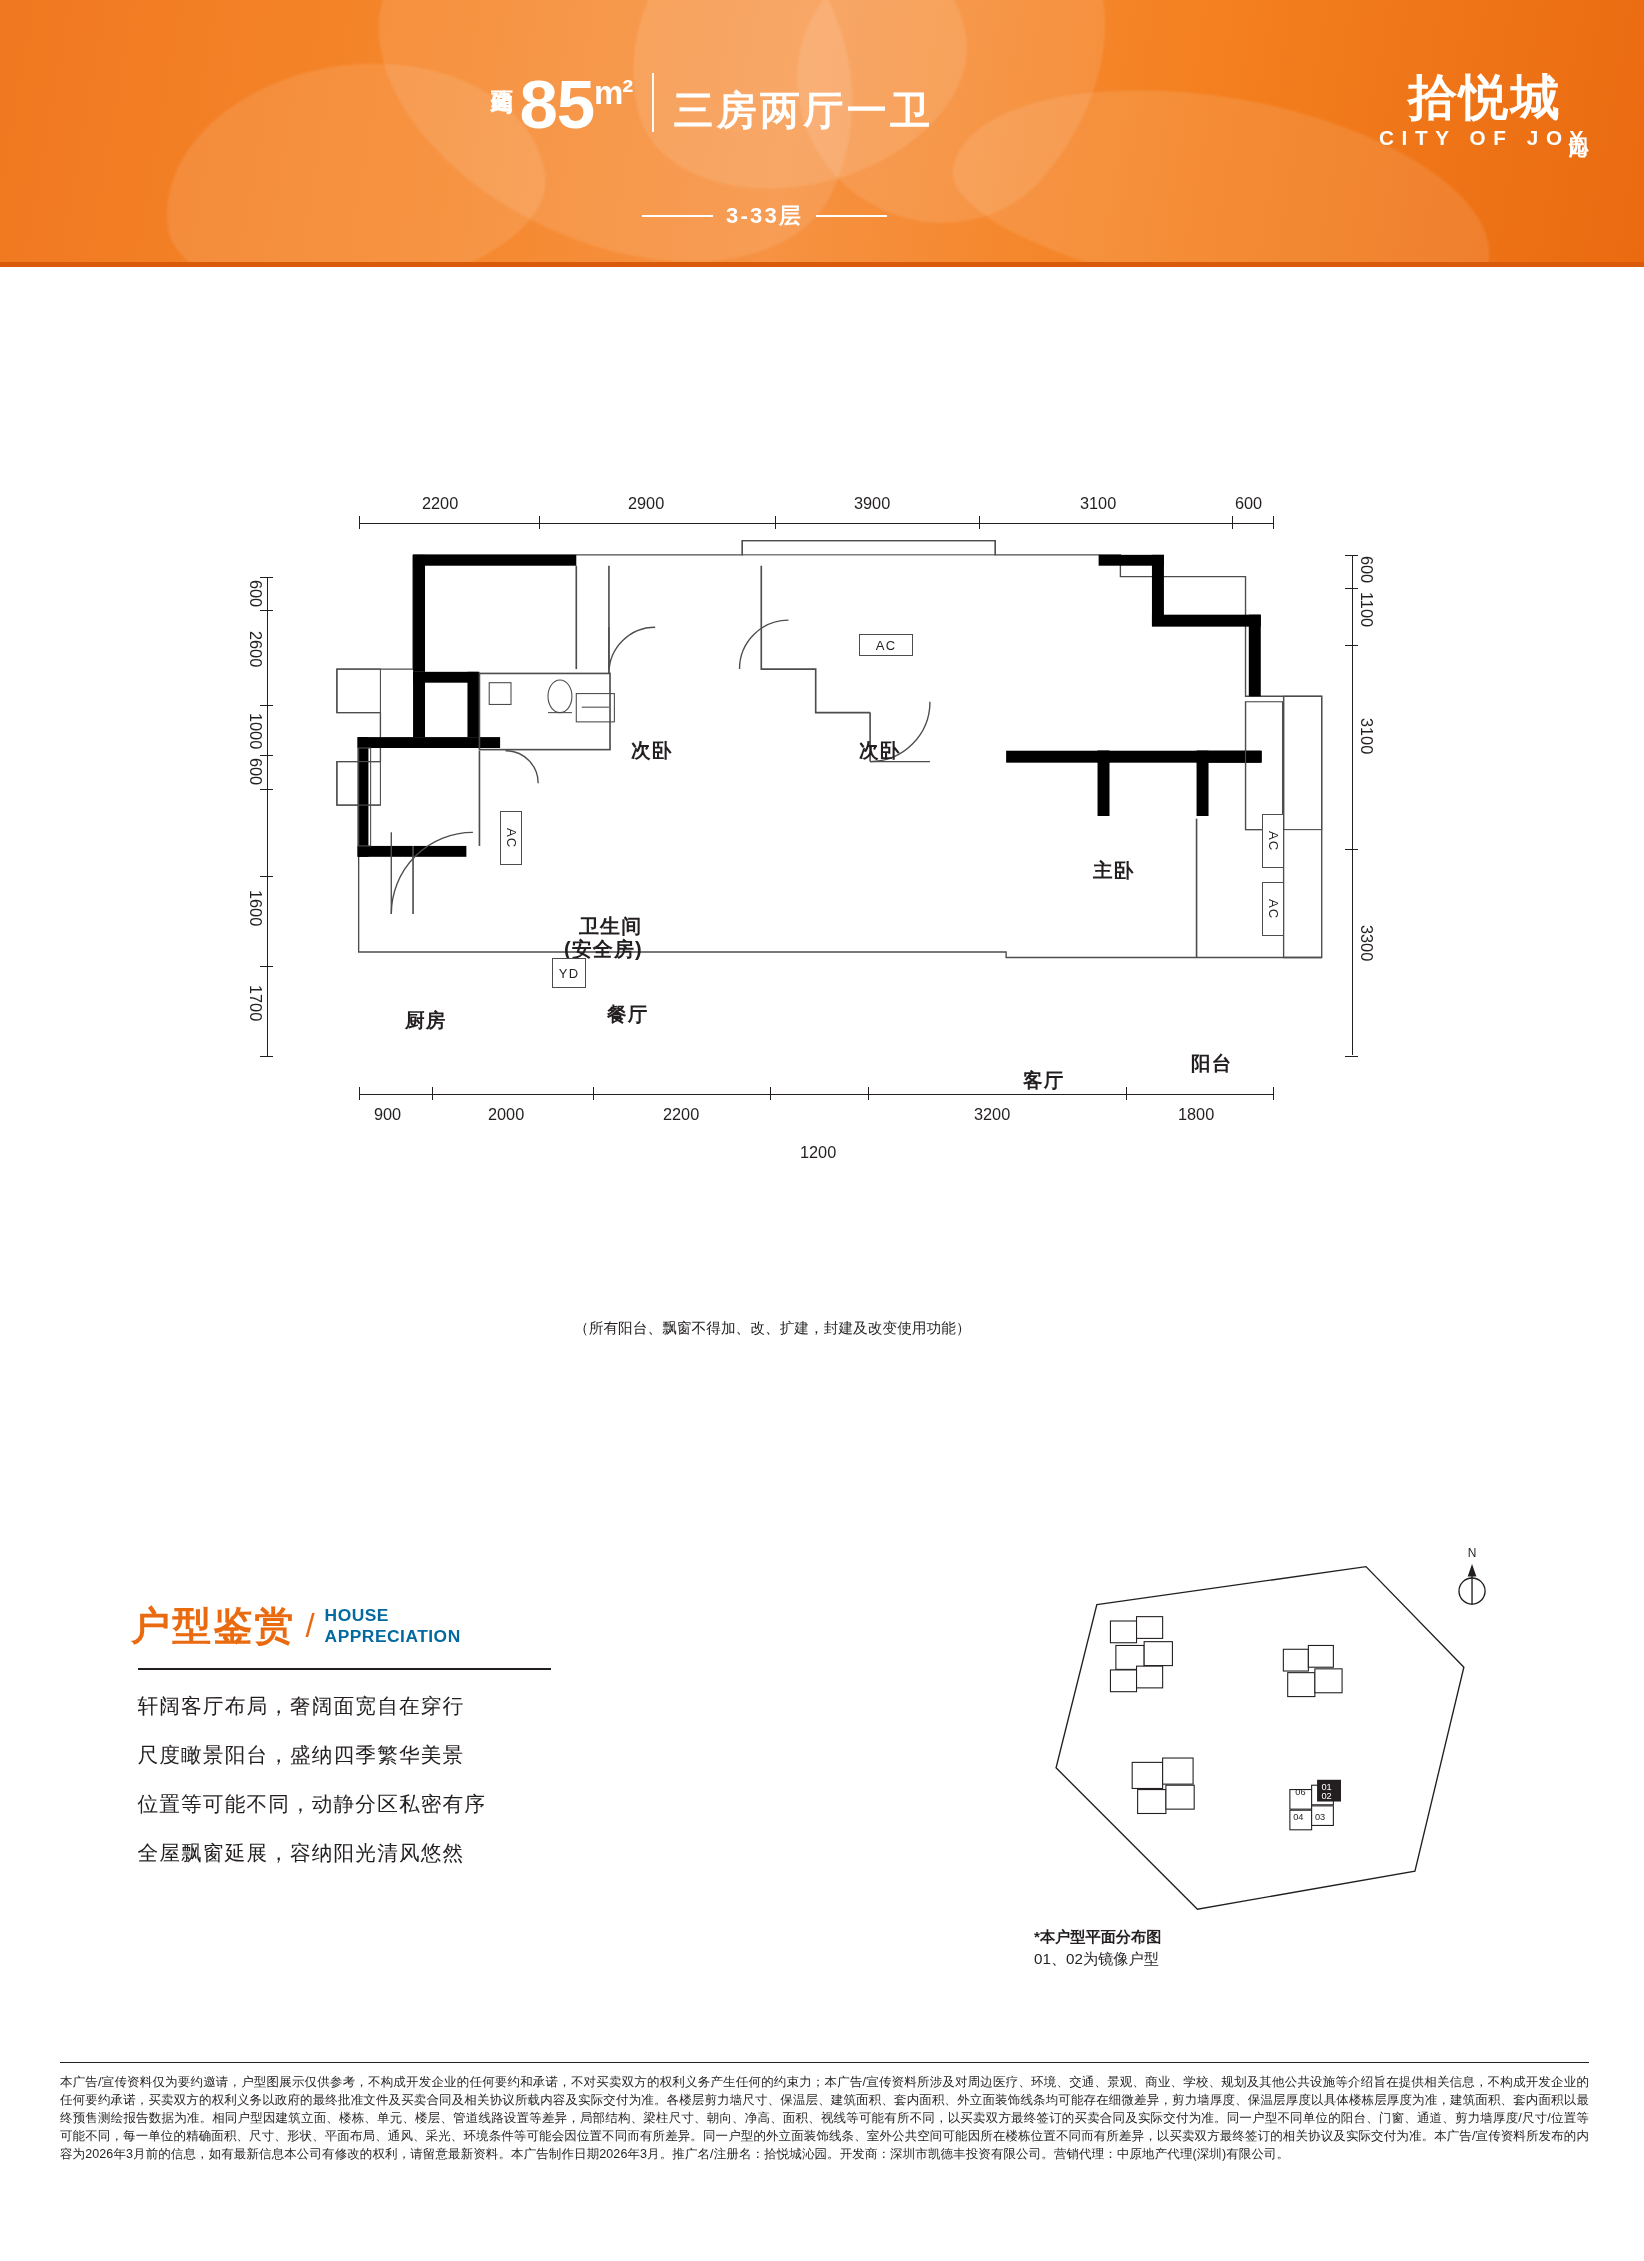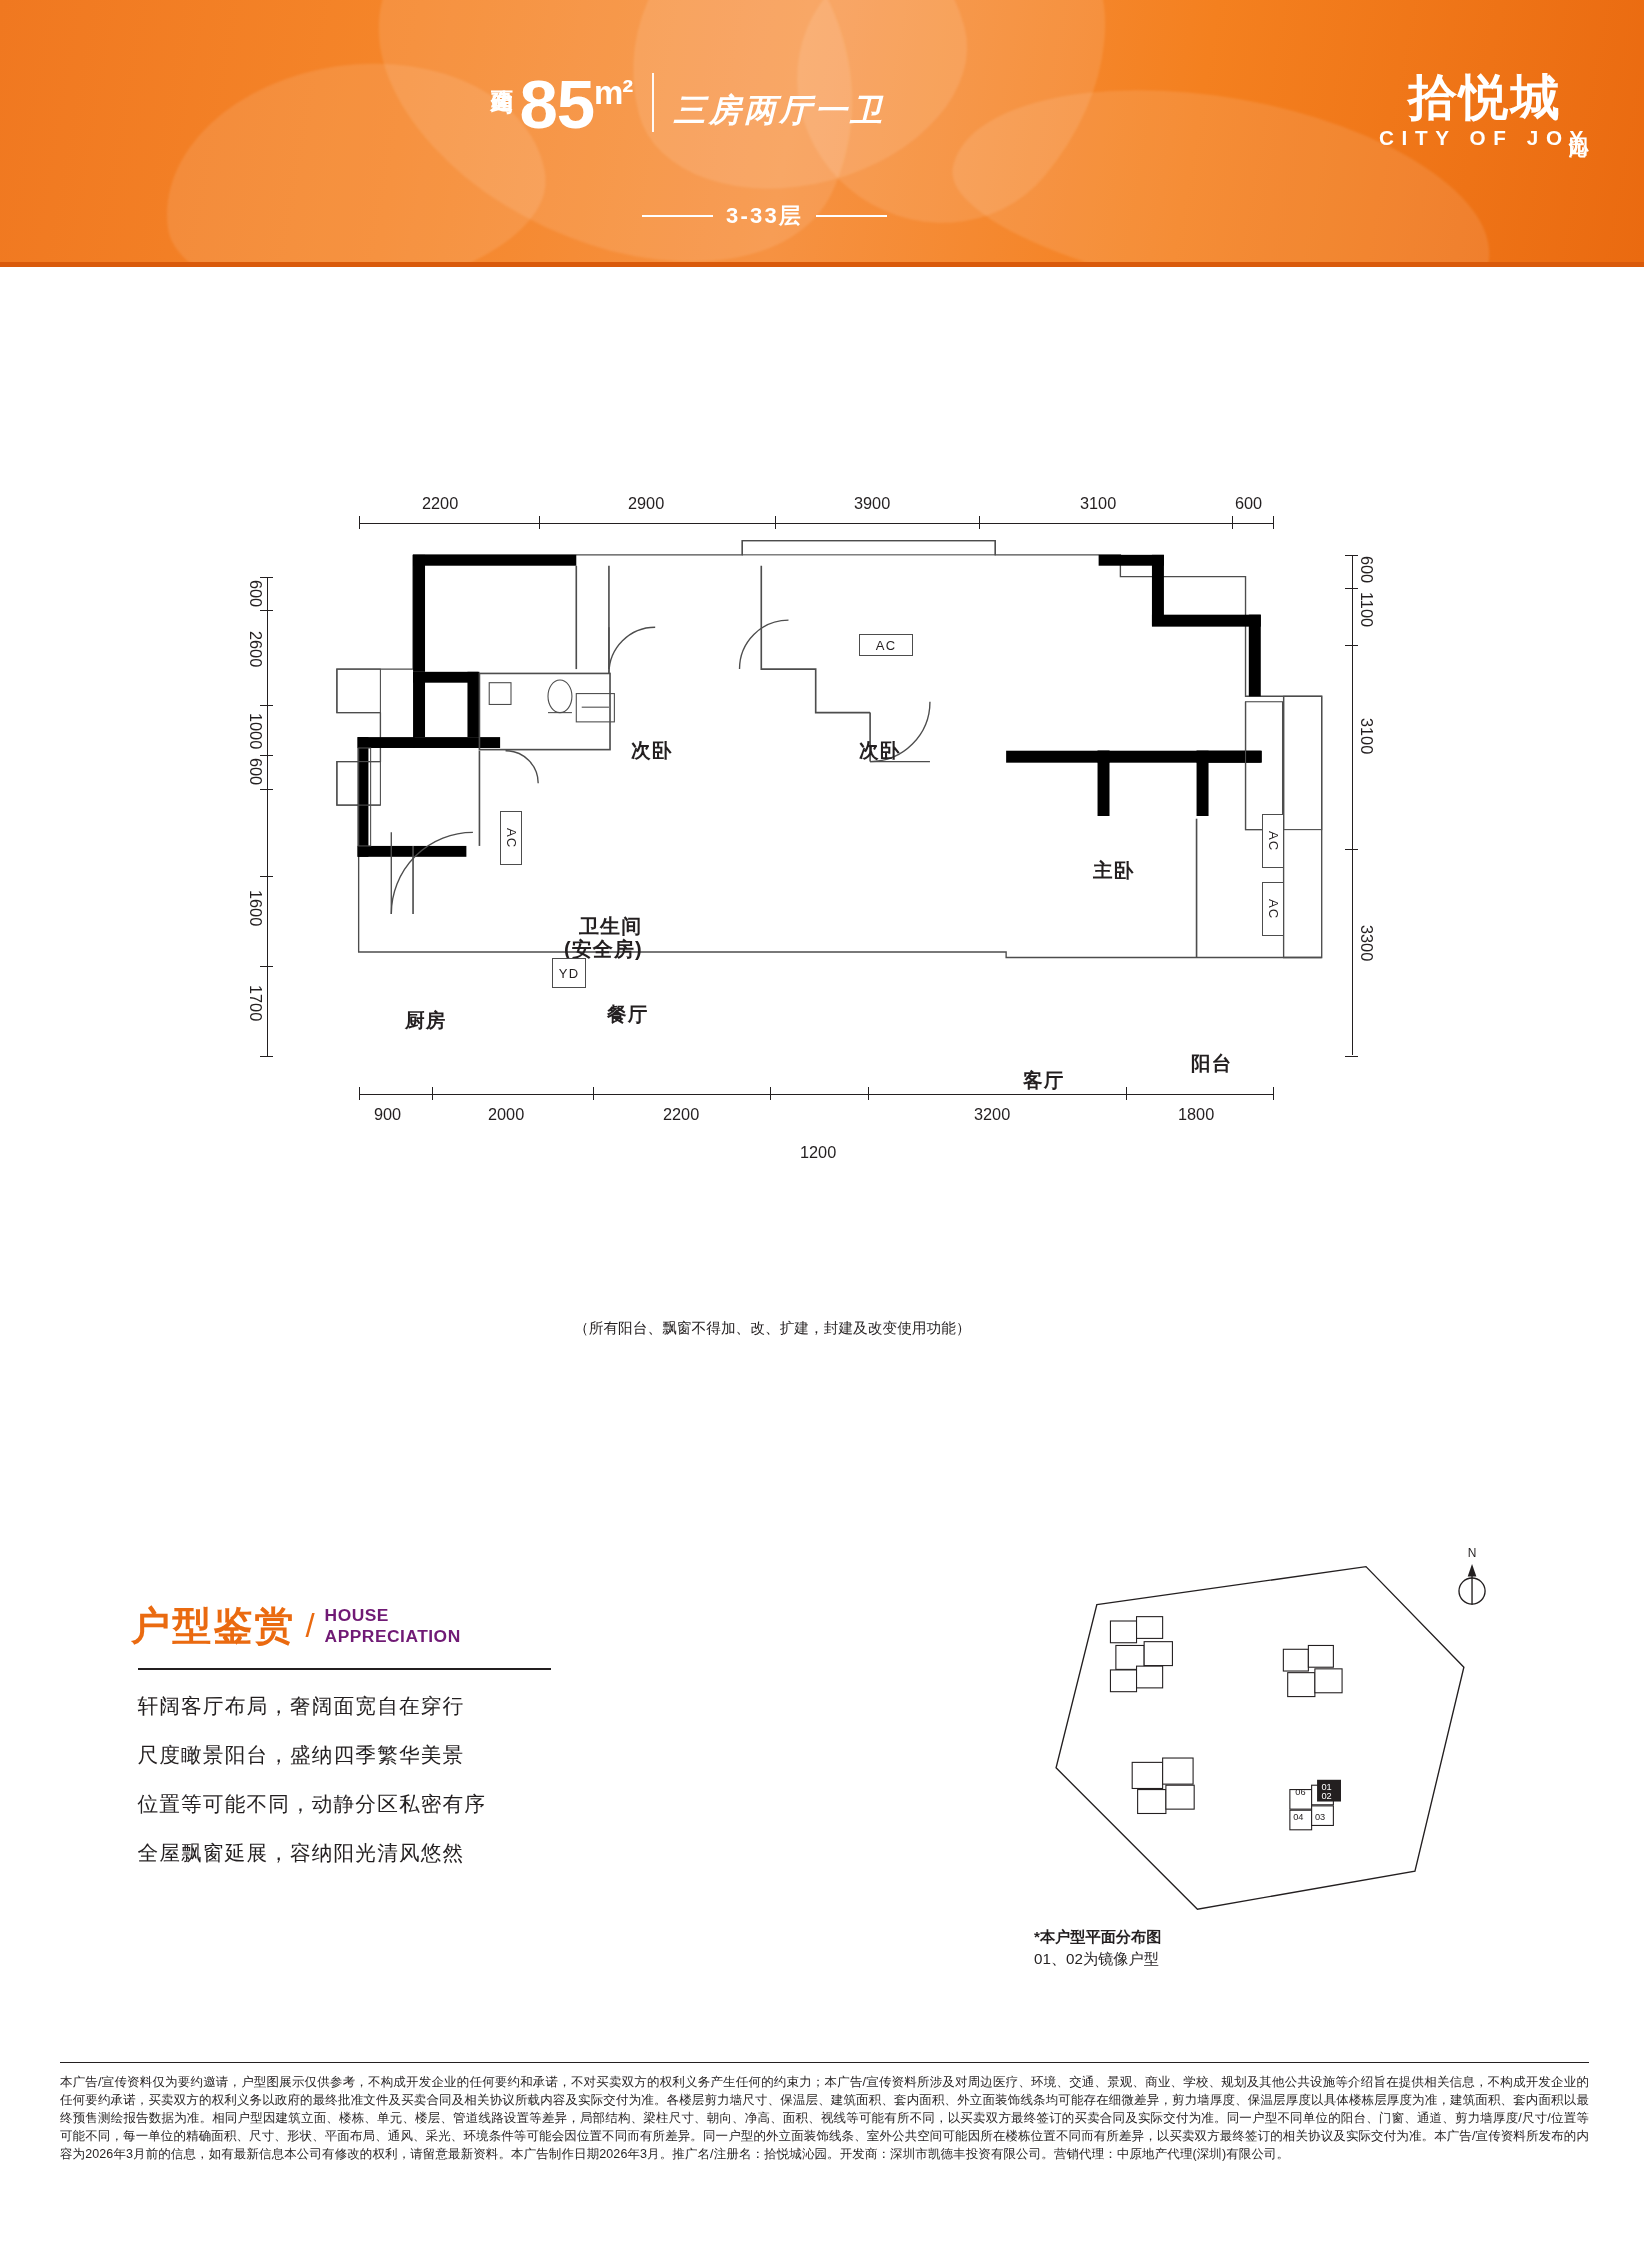--- a/index.html
+++ b/index.html
@@ -40,21 +40,21 @@
     font-size:22px; line-height:24px; letter-spacing:1.1px; margin-right:5.4px; margin-bottom:15.2px; font-weight:700;
     writing-mode: vertical-rl; text-orientation: upright; height:50px;
   }
   .area-num {
     font-size:69px; font-weight:800; line-height:65px; letter-spacing:-1.1px;
   }
   .area-unit { font-size:33px; font-weight:800; vertical-align:super; }
   .divider-v {
     width:2.2px; height:59px; background:#ffffff; margin:0 19.6px 5.4px 19.6px; opacity:.95;
   }
-  .layout-text { font-size:32px; font-weight:700; line-height:54px; letter-spacing:3.3px;font-style:italic; }
+  .layout-text { font-size:40px; font-weight:700; line-height:54px; letter-spacing:3.3px; }
 
   .floor-line {
     position:absolute; left:642px; top:201px; display:flex; align-items:center; color:#fff;
   }
   .floor-line .bar { width:71px; height:1.6px; background:#fff; }
   .floor-line .txt { font-size:22px; letter-spacing:2.2px; margin:0 13px; font-weight:600; }
 
   .brand {
     position:absolute; right:54px; top:71px; color:#fff; text-align:right;
   }
@@ -79,21 +79,21 @@
     font-size:13px; letter-spacing:1.1px; color:#231f20; background:#fff;
   }
   .ac-v { writing-mode: vertical-rl; text-orientation: mixed; }
   .note-line { position:absolute; font-size:14.7px; color:#231f20; }
 
   
   .appr { position:absolute; left:131px; top:1599px; width:653px; }
   .appr-title { display:flex; align-items:center; }
   .appr-cn { font-size:39px; font-weight:800; color:#ea6a10; letter-spacing:2.2px; }
   .appr-slash { font-size:33px; color:#ea6a10; margin:0 9.8px; font-weight:300; }
-  .appr-en { font-size:17.4px; color:#701a75; line-height:20.7px; font-weight:700; letter-spacing:0.5px; }
+  .appr-en { font-size:17.4px; color:#0369a1; line-height:20.7px; font-weight:700; letter-spacing:0.5px; }
   .appr-rule { width:413px; height:1.6px; background:#231f20; margin:15.2px 0 24px 6.5px; }
   .appr-item { font-size:20.7px; line-height:24px; color:#231f20; margin:0 0 25px 6.5px; letter-spacing:1.1px; }
 
   
   .sitemap { position:absolute; left:1034px; top:1534px; width:490px; height:435px; }
   .site-note { position:absolute; left:1034px; top:1926px; font-size:15.2px; line-height:22px; font-weight:700; }
   .site-note .ln2 { font-weight:400; }
 
   
   .footer {

